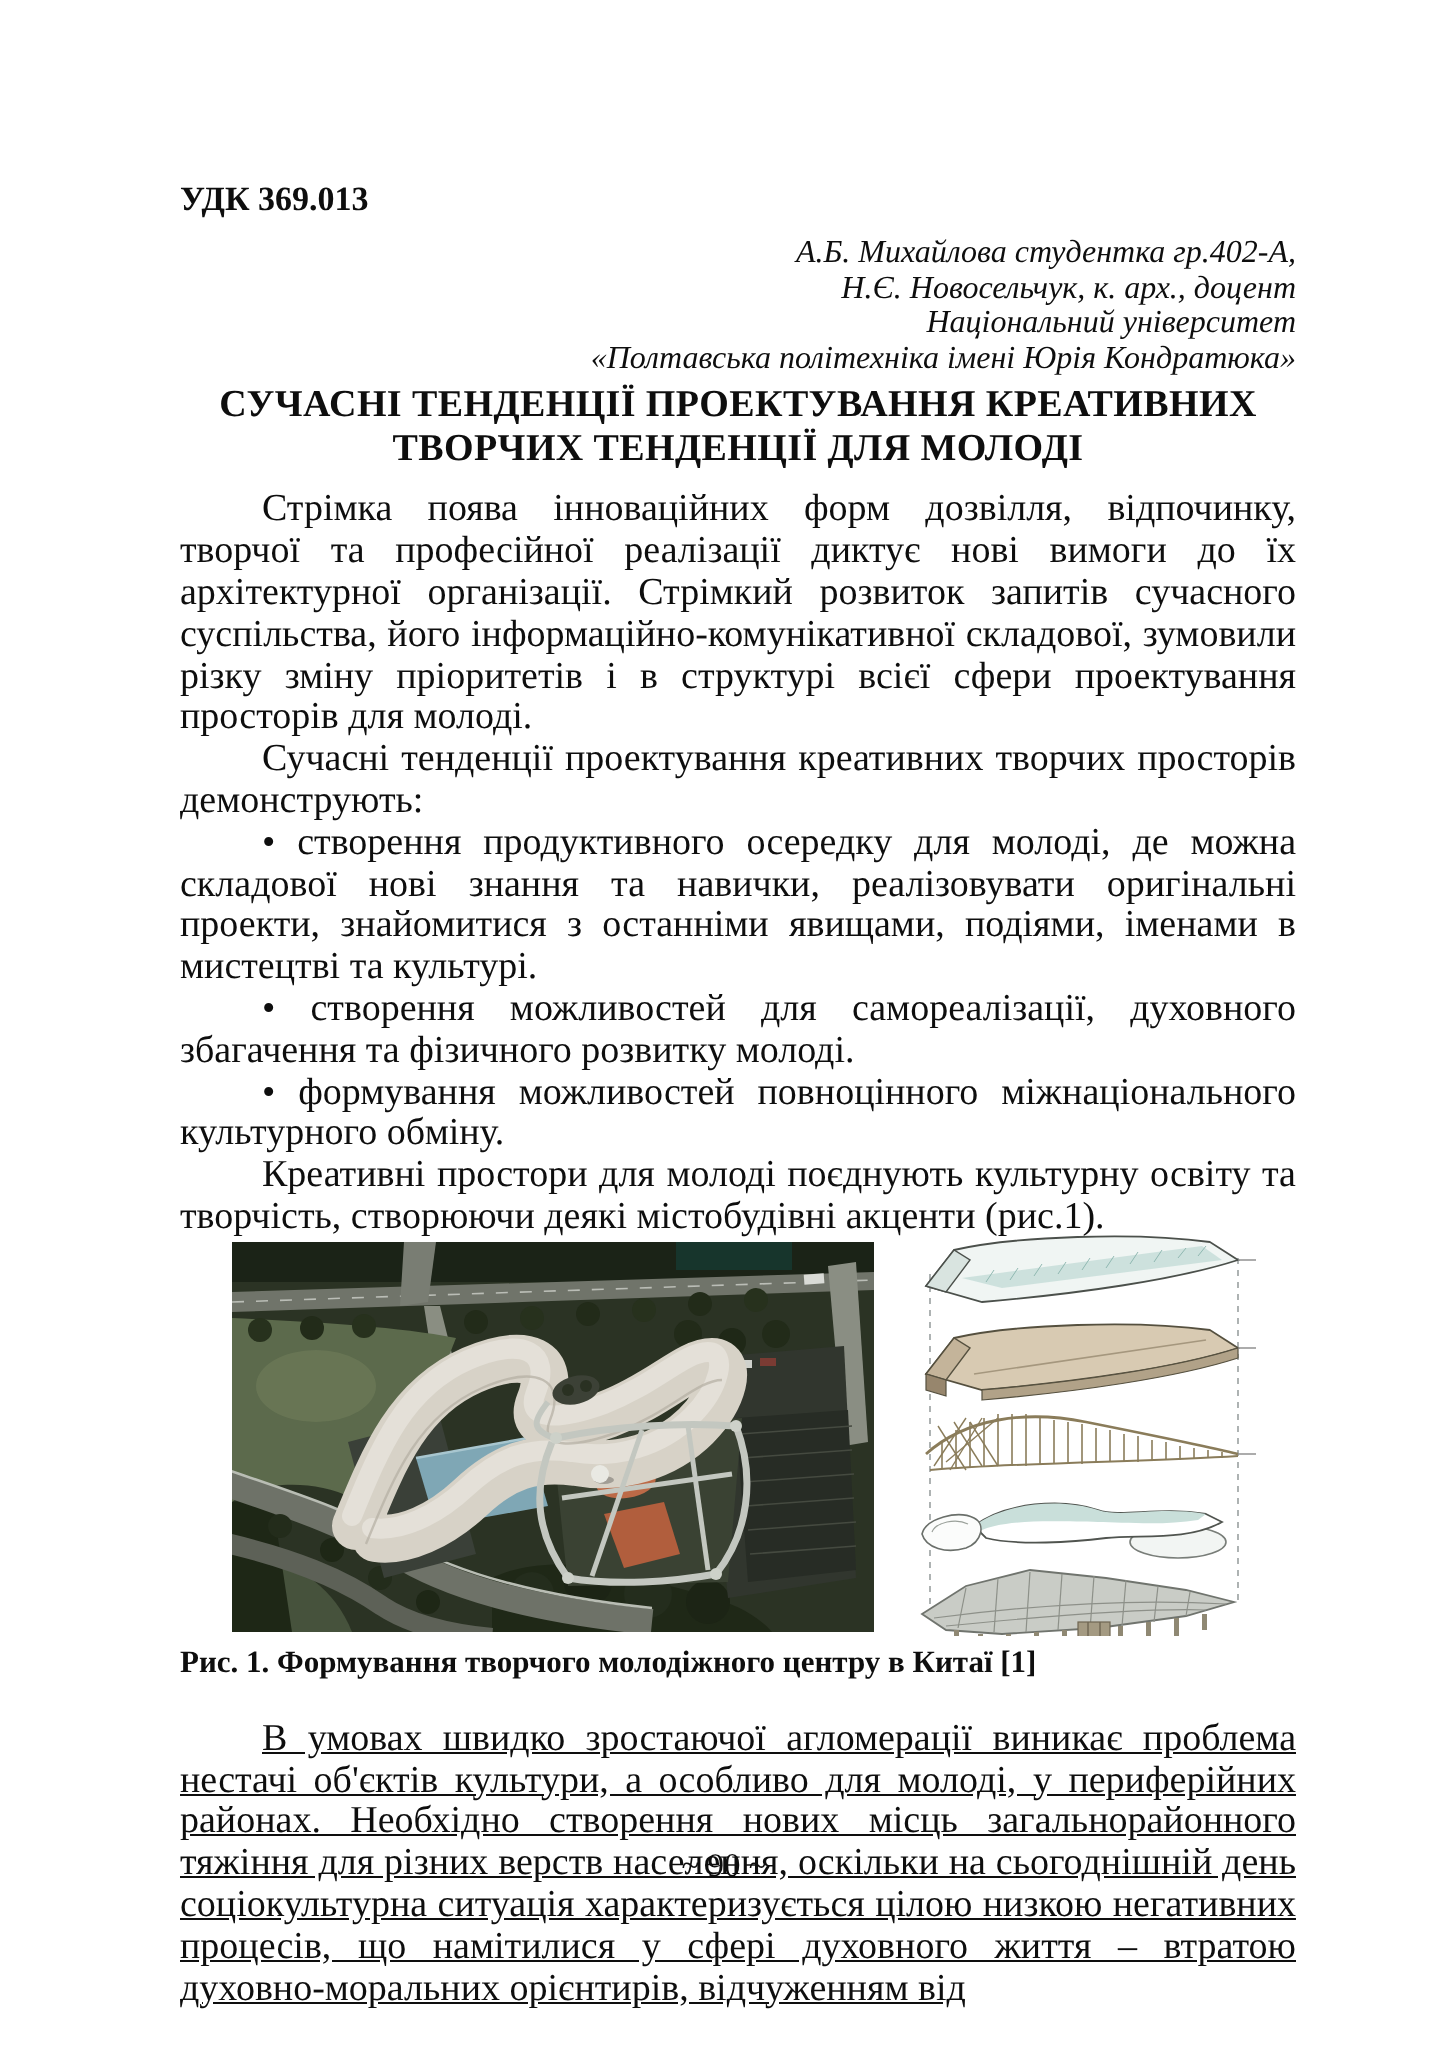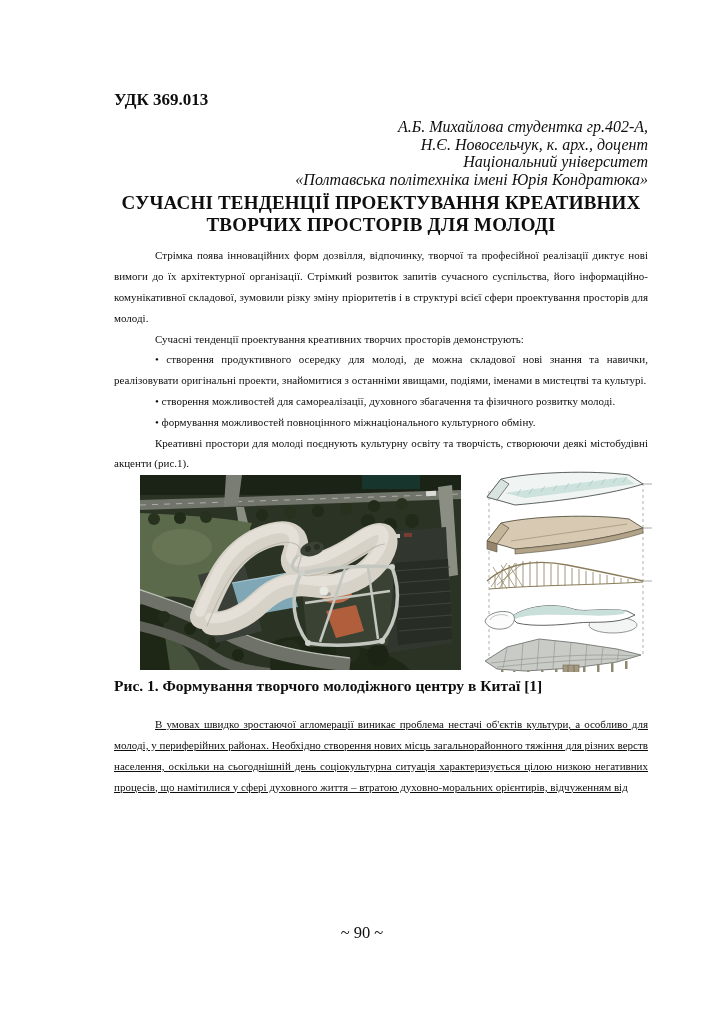--- a/index.html
+++ b/index.html
@@ -1,24 +1,24 @@
 <!DOCTYPE html>
 <html><head>
 <meta charset="utf-8">
 <style>
   html,body { margin:0; padding:0; background:#ffffff; }
   .page {
     position:relative; width:724px; height:1024px; background:#ffffff;
     font-family:"Liberation Serif","DejaVu Serif",serif; color:#0e0e0e;
-    box-sizing:border-box; padding:90px 76px 0 114px; overflow:hidden;
+    box-sizing:border-box; padding:90px 76px 0 90px; overflow:hidden;
   }
   .udc { font-size:17px; font-weight:bold; }
   .authors { margin-top:8px; text-align:right; font-style:italic; font-size:16px; line-height:17.6px; }
   .title { margin-top:4px; text-align:center; font-weight:bold; font-size:19px; line-height:22px; letter-spacing:.2px; }
-  .bodytext { margin-top:9px; font-size:11px; line-height:20.8px; text-align:justify; }
+  .bodytext { margin-top:9px; font-size:19px; line-height:20.8px; text-align:justify; }
   .bodytext p { margin:0; text-indent:41px; }
   .figure-row { margin-top:1px; display:flex; align-items:flex-start; }
   .photo-wrap { margin-left:26px; }
   .diagram-wrap { margin-left:16px; margin-top:-8px; }
   .caption { margin-top:4px; text-align:left; font-weight:bold; font-size:15.5px; line-height:19px; }
   .after-fig { margin-top:19px;text-decoration:underline; }
   .page-number { position:absolute; left:0; right:0; top:923px; text-align:center; font-size:16.5px; }
   svg { display:block; }
 </style>
 </head>
@@ -30,21 +30,21 @@
 
   <div class="authors">
     <div>А.Б. Михайлова студентка гр.402-А,</div>
     <div>Н.Є. Новосельчук, к. арх., доцент</div>
     <div>Національний університет</div>
     <div>«Полтавська політехніка імені Юрія Кондратюка»</div>
   </div>
 
   <div class="title">
     <div>СУЧАСНІ ТЕНДЕНЦІЇ ПРОЕКТУВАННЯ КРЕАТИВНИХ</div>
-    <div>ТВОРЧИХ ПРОСТОРІВ ДЛЯ МОЛОДІ</div>
+    <div>ТВОРЧИХ ТЕНДЕНЦІЇ ДЛЯ МОЛОДІ</div>
   </div>
 
   <div class="bodytext">
     <p>Стрімка поява інноваційних форм дозвілля, відпочинку, творчої та професійної реалізації диктує нові вимоги до їх архітектурної організації. Стрімкий розвиток запитів сучасного суспільства, його інформаційно-комунікативної складової, зумовили різку зміну пріоритетів і в структурі всієї сфери проектування просторів для молоді.</p>
     <p>Сучасні тенденції проектування креативних творчих просторів демонструють:</p>
     <p><span>•</span> <span>створення продуктивного осередку для молоді, де можна складової нові знання та навички, реалізовувати оригінальні проекти, знайомитися з останніми явищами, подіями, іменами в мистецтві та культурі.</span></p>
     <p><span>•</span> <span>створення можливостей для самореалізації, духовного збагачення та фізичного розвитку молоді.</span></p>
     <p><span>•</span> <span>формування можливостей повноцінного міжнаціонального культурного обміну.</span></p>
     <p>Креативні простори для молоді поєднують культурну освіту та творчість, створюючи деякі містобудівні акценти (рис.1).</p>
   </div>

